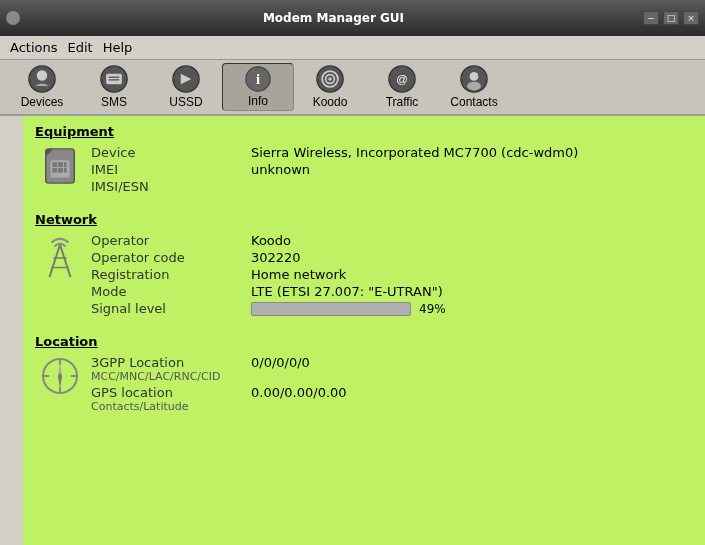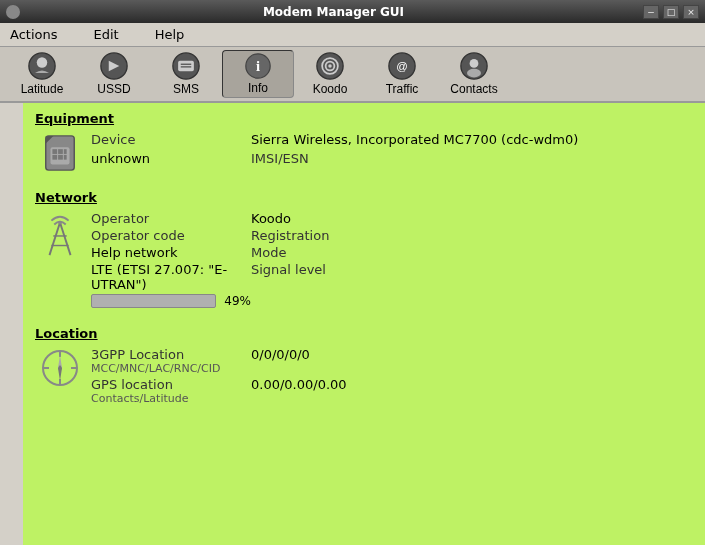--- a/index.html
+++ b/index.html
@@ -8,21 +8,21 @@
       height: 545px;
       font-family: 'DejaVu Sans', Arial, sans-serif;
       font-size: 13px;
       background: #d4d0c8;
       overflow: hidden;
     }
     
     .titlebar {
       background: linear-gradient(to bottom, #5a5a5a, #2a2a2a);
       color: white;
-      height: 23px;
+      height: 36px;
       display: flex;
       align-items: center;
       justify-content: center;
       padding: 0 6px;
       user-select: none;
     }
     .titlebar-title {
       flex: 1;
       text-align: center;
       font-size: 12px;
@@ -52,21 +52,21 @@
       justify-content: center;
       cursor: pointer;
     }
     
     .menubar {
       background: #d4d0c8;
       border-bottom: 1px solid #999;
       display: flex;
       align-items: center;
       padding: 2px 6px;
-      gap: 28px;
+      gap: 2px;
       height: 24px;
     }
     .menubar-item {
       font-size: 13px;
       cursor: pointer;
       padding: 2px 4px;
     }
     
     .toolbar {
       background: #c8c4bc;
@@ -201,39 +201,39 @@
 </div>
 
 <div class="toolbar">
 
   <button class="toolbar-btn">
     <svg class="btn-icon" viewBox="0 0 32 32">
       <circle cx="16" cy="16" r="15" fill="#555" stroke="#333" stroke-width="1.5"></circle>
       <circle cx="16" cy="12" r="6" fill="#ccc"></circle>
       <path d="M8 24 Q16 18 24 24" fill="#aaa"></path>
     </svg>
-    <span class="toolbar-btn-label">Latitude</span>
-  </button>
-
-  <button class="toolbar-btn">
-    <svg class="btn-icon" viewBox="0 0 32 32">
-      <circle cx="16" cy="16" r="15" fill="#555" stroke="#333" stroke-width="1.5"></circle>
-      <polygon points="10,10 22,16 10,22" fill="#ccc"></polygon>
-    </svg>
-    <span class="toolbar-btn-label">USSD</span>
+    <span class="toolbar-btn-label">Devices</span>
   </button>
 
   <button class="toolbar-btn">
     <svg class="btn-icon" viewBox="0 0 32 32">
       <circle cx="16" cy="16" r="15" fill="#555" stroke="#333" stroke-width="1.5"></circle>
       <rect x="7" y="10" width="18" height="12" rx="2" fill="#ccc"></rect>
       <line x1="10" y1="14" x2="22" y2="14" stroke="#555" stroke-width="1.5"></line>
       <line x1="10" y1="17" x2="22" y2="17" stroke="#555" stroke-width="1.5"></line>
     </svg>
     <span class="toolbar-btn-label">SMS</span>
+  </button>
+
+  <button class="toolbar-btn">
+    <svg class="btn-icon" viewBox="0 0 32 32">
+      <circle cx="16" cy="16" r="15" fill="#555" stroke="#333" stroke-width="1.5"></circle>
+      <polygon points="10,10 22,16 10,22" fill="#ccc"></polygon>
+    </svg>
+    <span class="toolbar-btn-label">USSD</span>
   </button>
 
   <button class="toolbar-btn active">
     <svg class="btn-icon" viewBox="0 0 32 32">
       <circle cx="16" cy="16" r="15" fill="#666" stroke="#444" stroke-width="1.5"></circle>
       <text x="16" y="22" text-anchor="middle" fill="white" font-size="18" font-weight="bold" font-family="serif">i</text>
     </svg>
     <span class="toolbar-btn-label">Info</span>
   </button>
 
@@ -280,20 +280,21 @@
           <rect x="15" y="16" width="5" height="5" fill="#777"></rect>
           <rect x="21" y="16" width="3" height="5" fill="#777"></rect>
           <rect x="9" y="22" width="5" height="5" fill="#777"></rect>
           <rect x="15" y="22" width="5" height="5" fill="#777"></rect>
           <rect x="21" y="22" width="3" height="5" fill="#777"></rect>
         </svg>
       </div>
       <div class="info-grid">
         <span class="info-label">Device</span>
         <span class="info-value">Sierra Wireless, Incorporated MC7700 (cdc-wdm0)</span>
+        <span class="info-label">IMEI</span>
         <span class="info-value">unknown</span>
         <span class="info-label">IMSI/ESN</span>
         <span class="info-value"></span>
       </div>
     </div>
   </div>
 
   <div class="section">
     <div class="section-title">Network</div>
     <div class="section-content">
@@ -308,22 +309,23 @@
           <path d="M8,8 Q17,0 26,8" fill="none" stroke="#888" stroke-width="2"></path>
           <path d="M11,12 Q17,6 23,12" fill="none" stroke="#888" stroke-width="2"></path>
 
           <circle cx="17" cy="10" r="2" fill="#888"></circle>
         </svg>
       </div>
       <div class="info-grid">
         <span class="info-label">Operator</span>
         <span class="info-value">Koodo</span>
         <span class="info-label">Operator code</span>
+        <span class="info-value">302220</span>
         <span class="info-label">Registration</span>
-        <span class="info-value">Help network</span>
+        <span class="info-value">Home network</span>
         <span class="info-label">Mode</span>
         <span class="info-value">LTE (ETSI 27.007: "E-UTRAN")</span>
         <span class="info-label">Signal level</span>
         <span class="info-value signal-bar-container">
           <span class="signal-bar-bg">
             <span class="signal-bar-fill" style="width:49%"></span>
           </span>
           <span class="signal-pct">49%</span>
         </span>
       </div>

